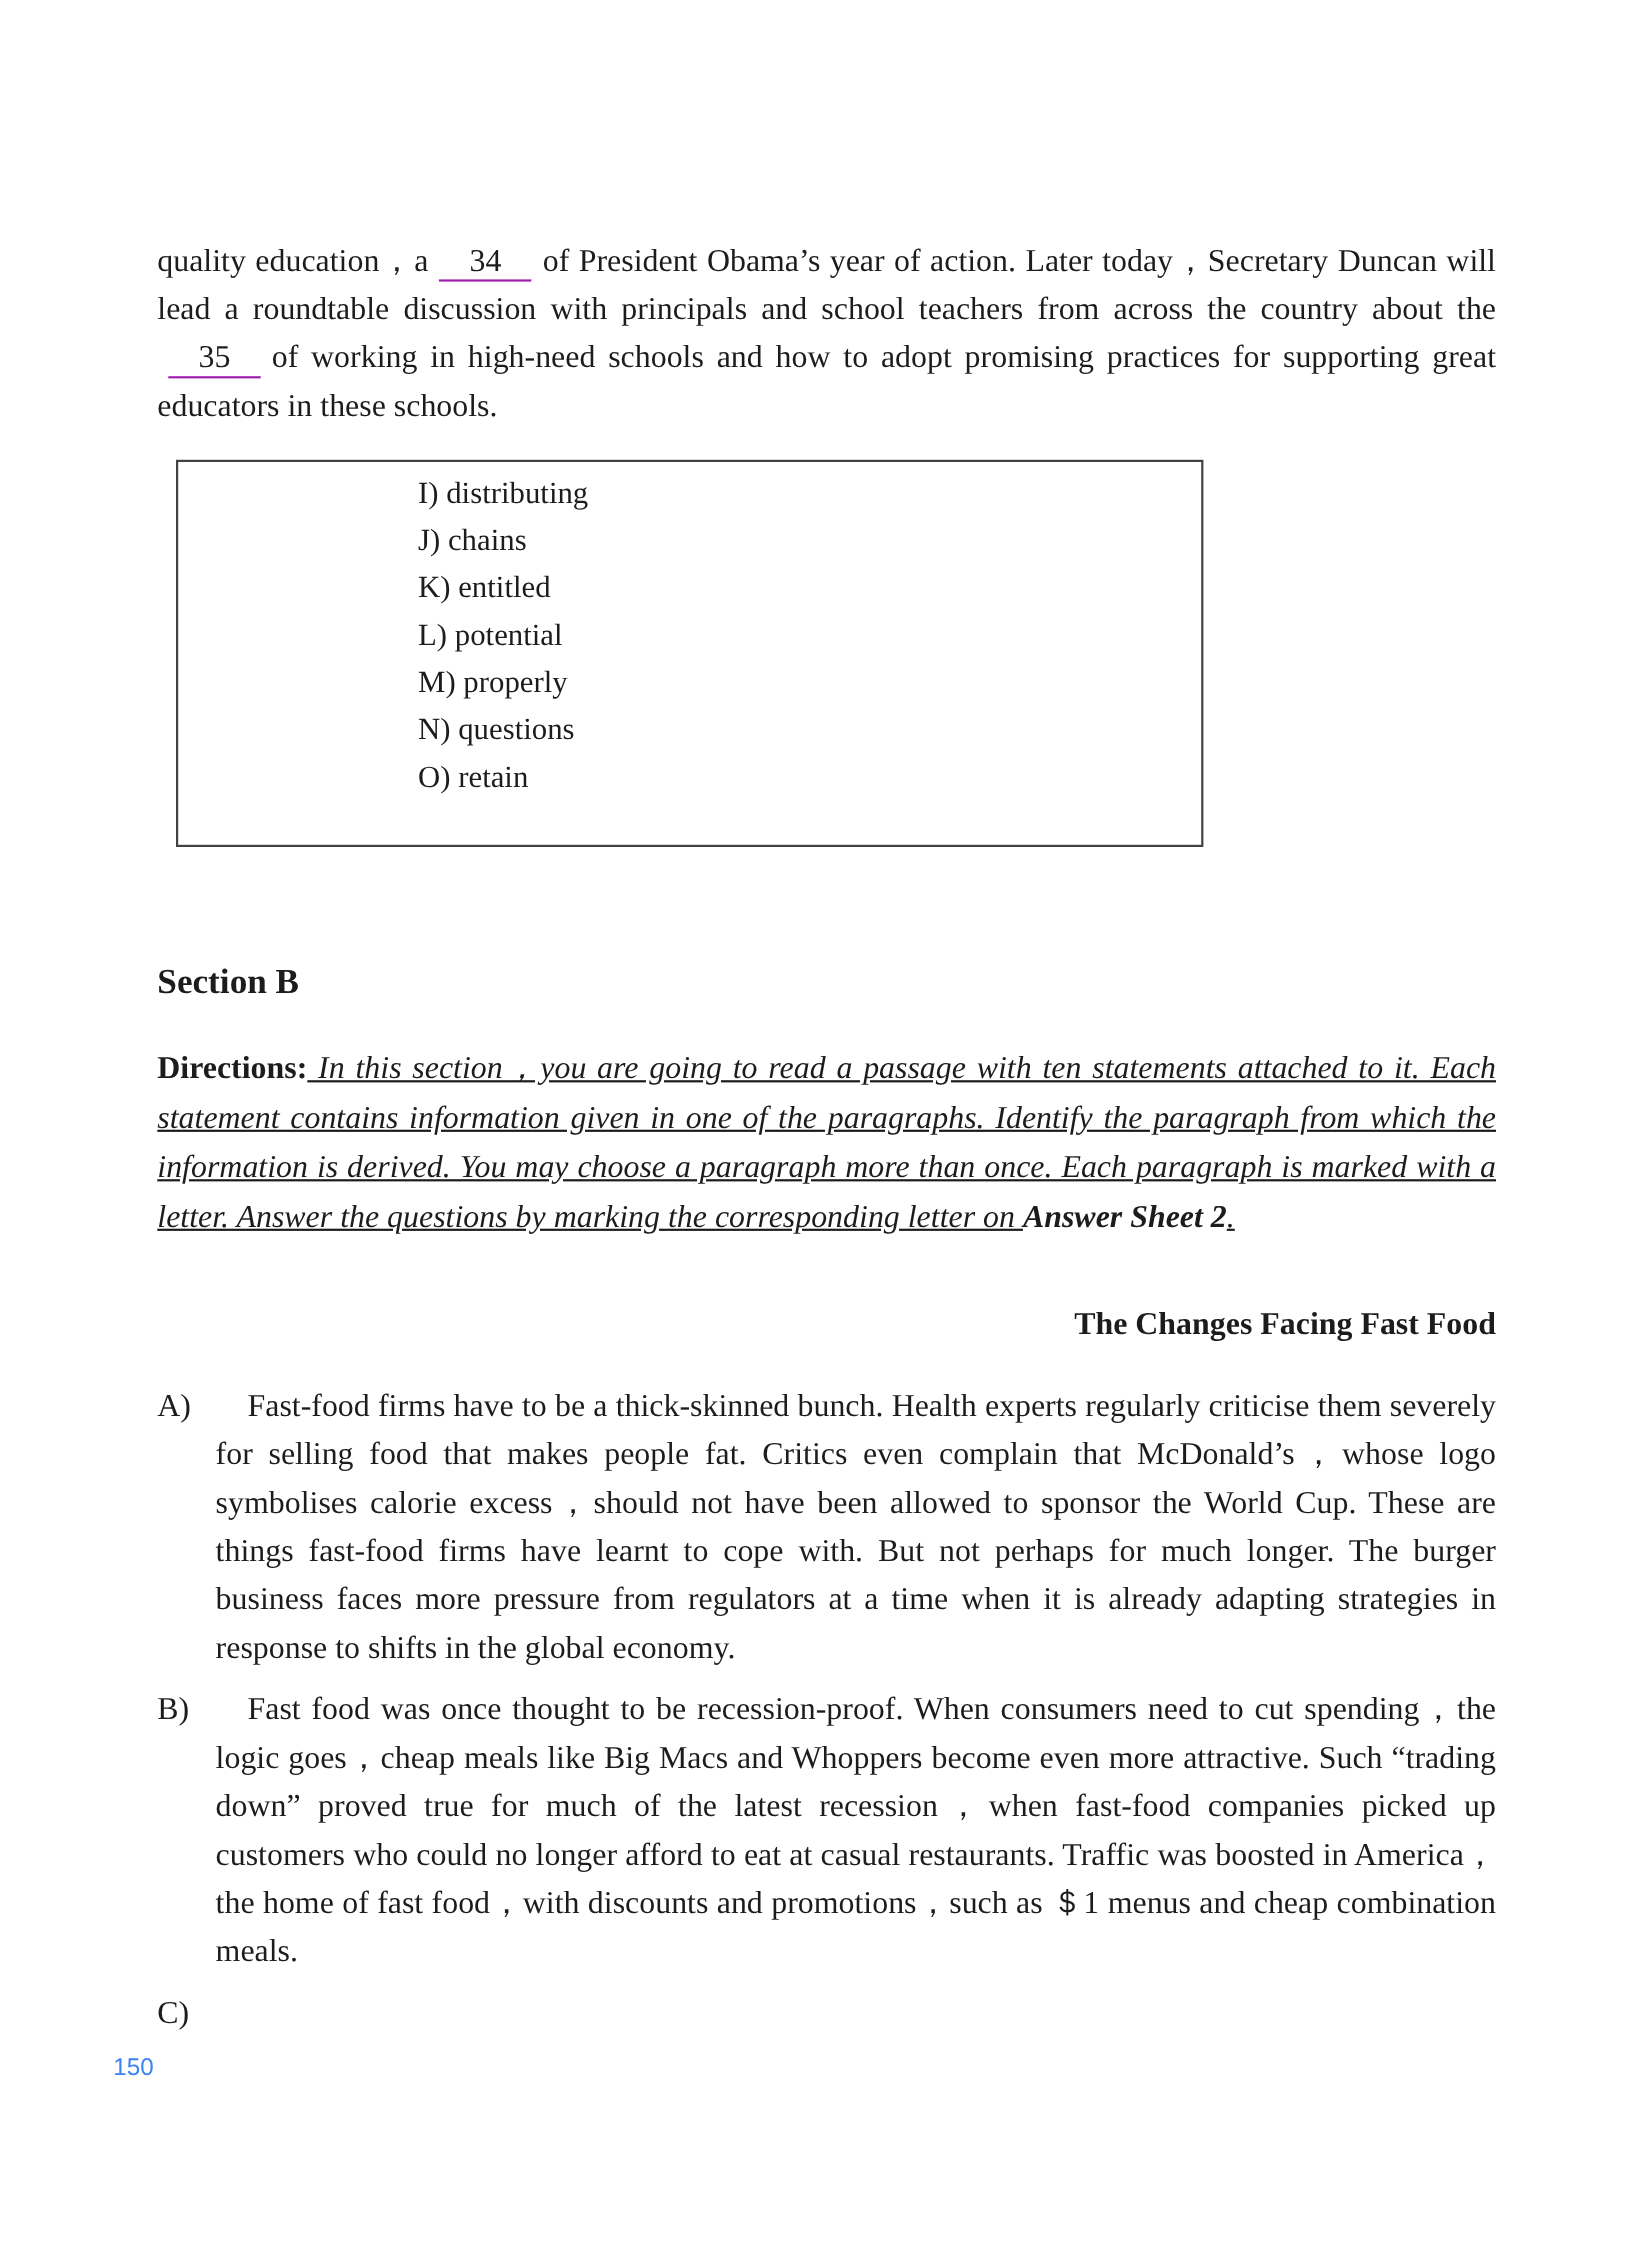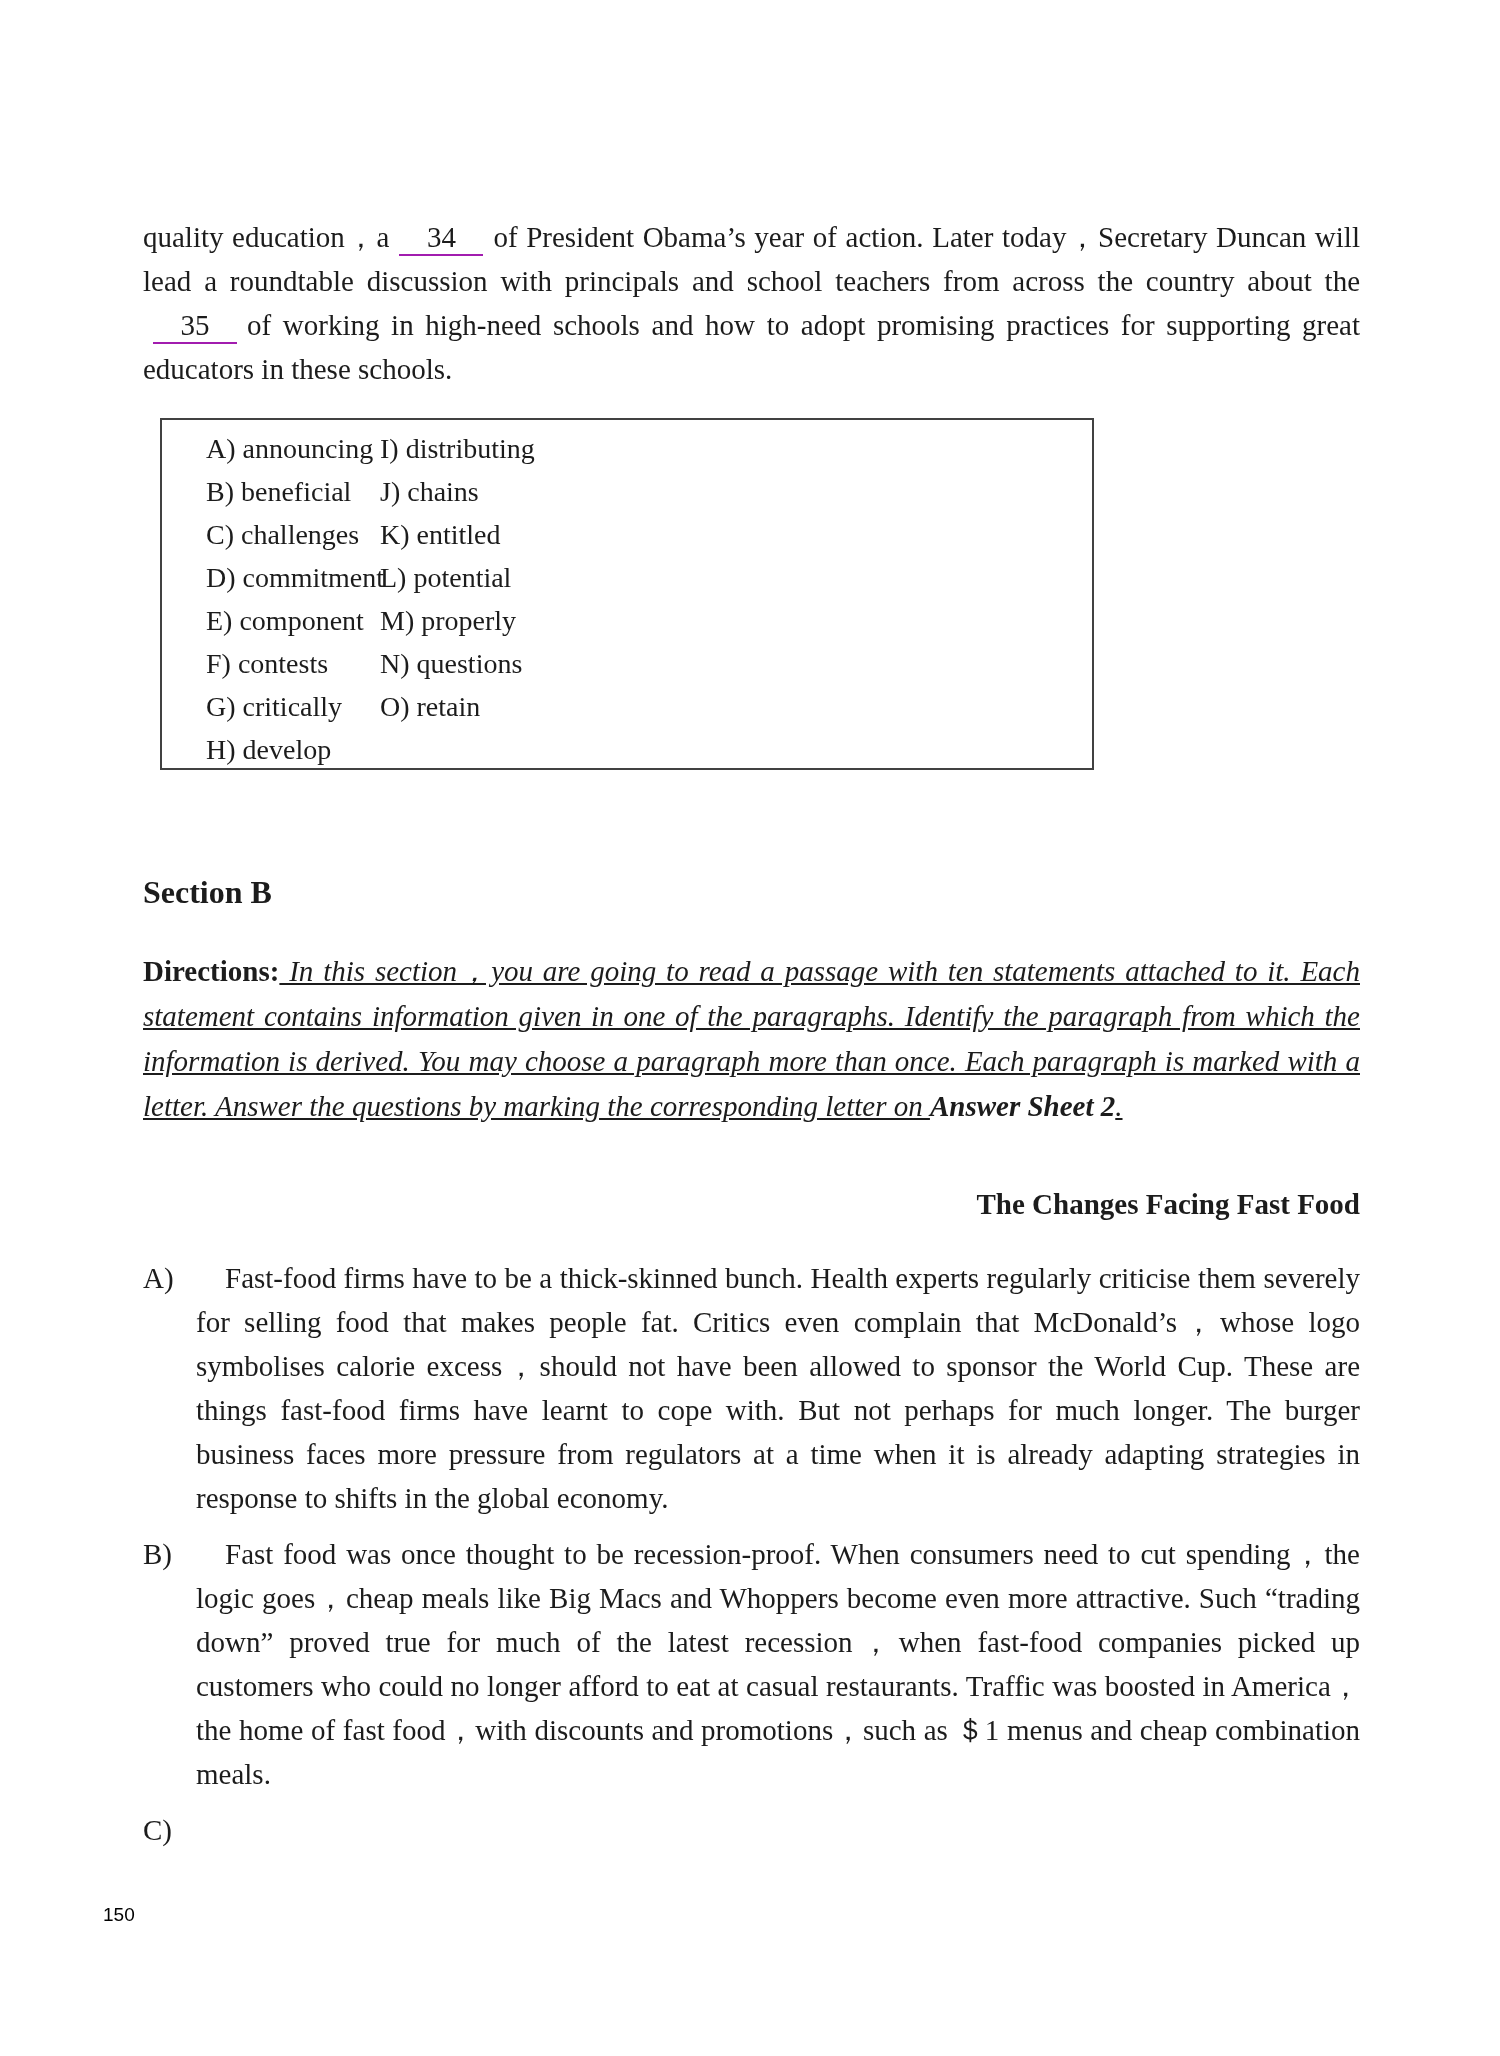--- a/index.html
+++ b/index.html
@@ -75,44 +75,33 @@
     text-indent:29px;
     text-align:justify;
     margin:0 0 12px 0;
   }
   .passage-para .letter{
     position:absolute;left:0;top:0;text-indent:0;
   }
   
   .folio{
     position:absolute;top:1866px;left:103px;
-    font-size:19px;color:#000000;
+    font-size:22px;color:#3b82f6;
     font-family:"Liberation Sans","DejaVu Sans",sans-serif;
-    margin-top:38px;
   }
 </style>
 </head>
 <body>
 
 <div class="page">
 
 
   <p class="cloze"><span>quality education，a</span><span class="blank">34</span><span>of President Obama’s year of action. Later today，Secretary Duncan will lead a roundtable discussion with principals and school teachers from across the country about the</span><span class="blank">35</span><span>of working in high-need schools and how to adopt promising practices for supporting great educators in these schools.</span></p>
 
   <div class="word-bank">
-    <div class="wb-col c1">
-      <span class="wb-item">A) announcing</span>
-      <span class="wb-item">B) beneficial</span>
-      <span class="wb-item">C) challenges</span>
-      <span class="wb-item">D) commitment</span>
-      <span class="wb-item">E) component</span>
-      <span class="wb-item">F) contests</span>
-      <span class="wb-item">G) critically</span>
-      <span class="wb-item">H) develop</span>
-    </div>
     <div class="wb-col c2">
       <span class="wb-item">I) distributing</span>
       <span class="wb-item">J) chains</span>
       <span class="wb-item">K) entitled</span>
       <span class="wb-item">L) potential</span>
       <span class="wb-item">M) properly</span>
       <span class="wb-item">N) questions</span>
       <span class="wb-item">O) retain</span>
     </div>
   </div>

